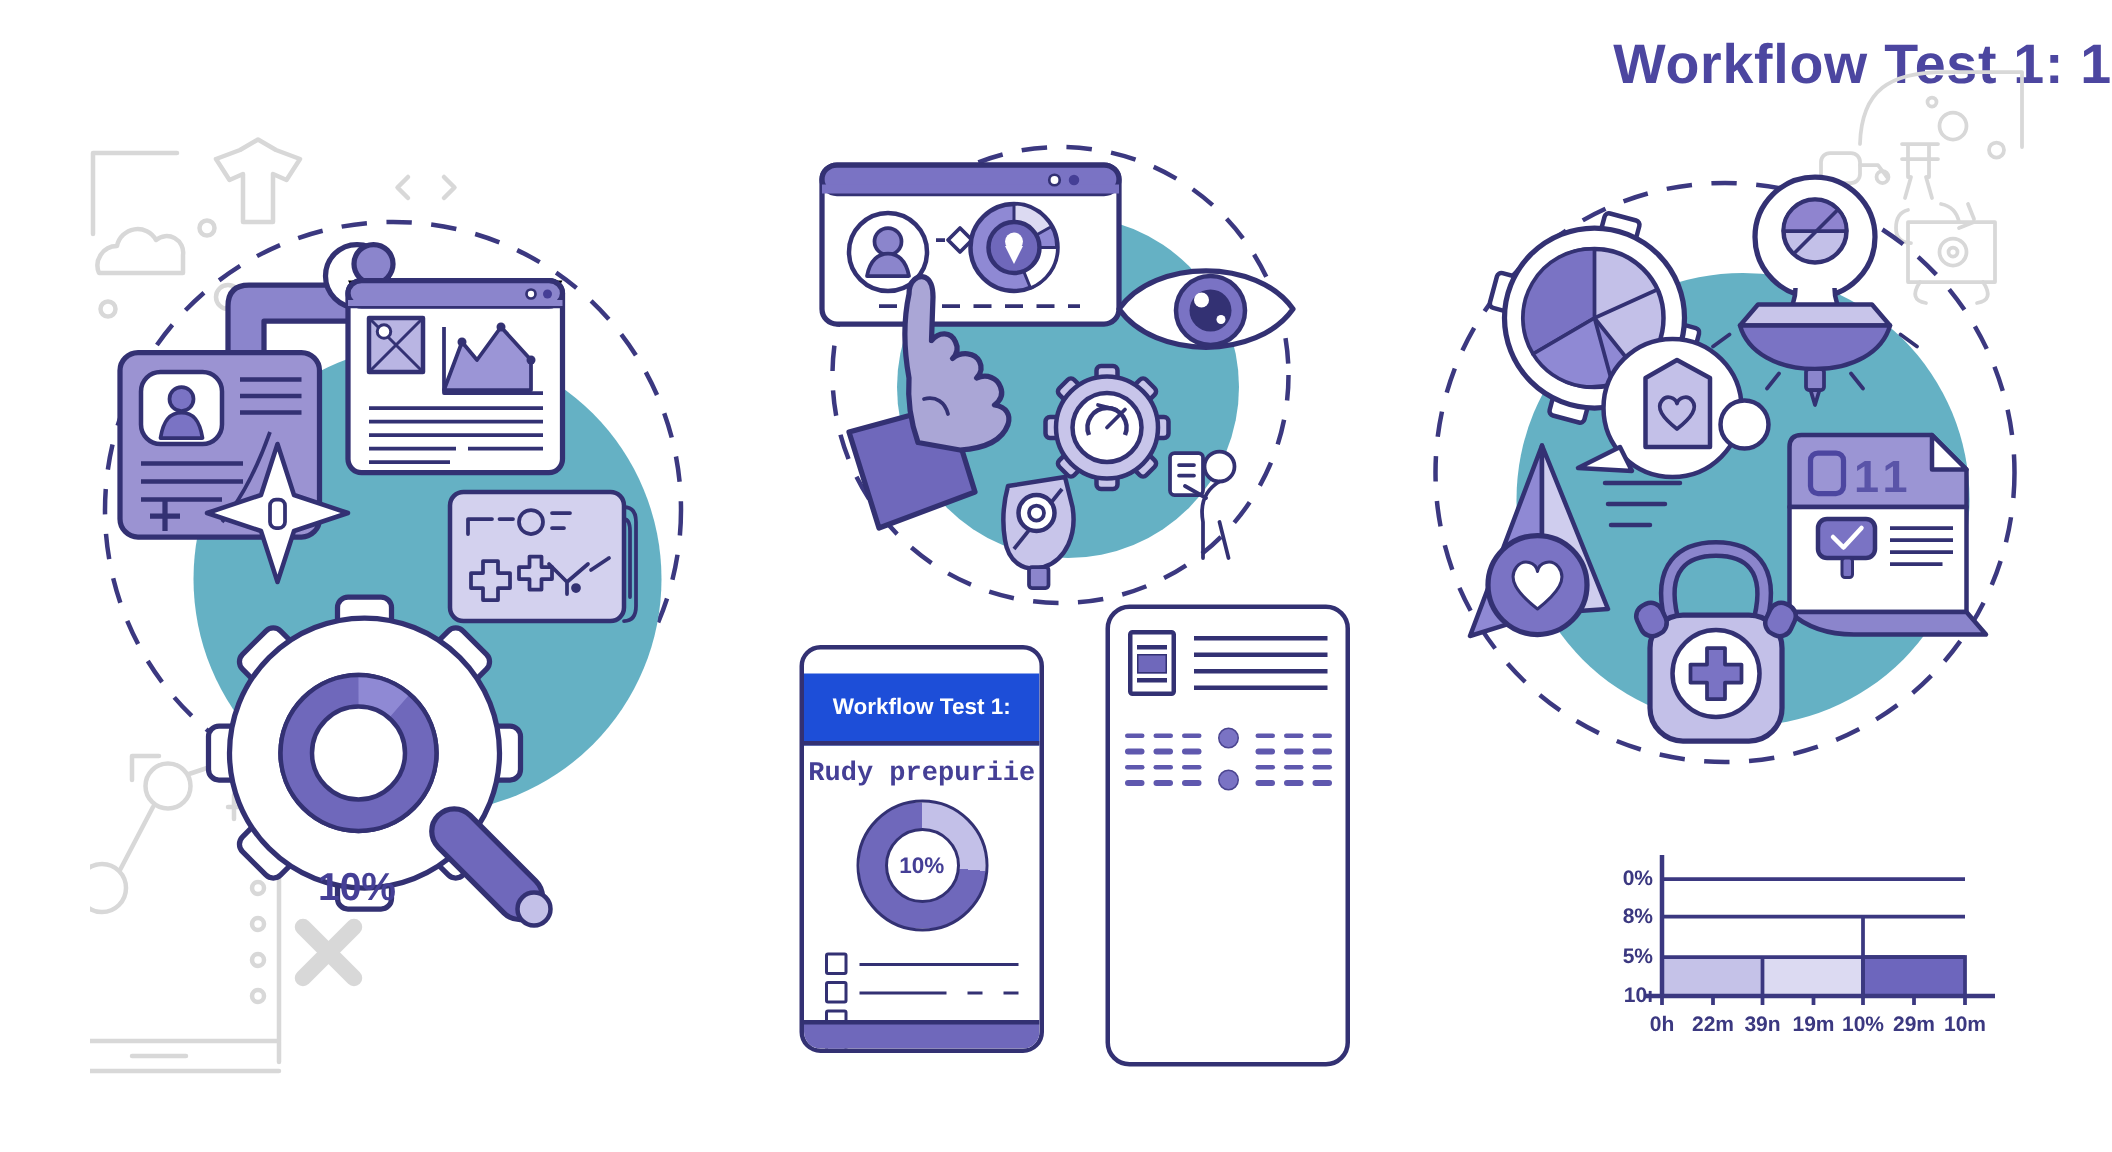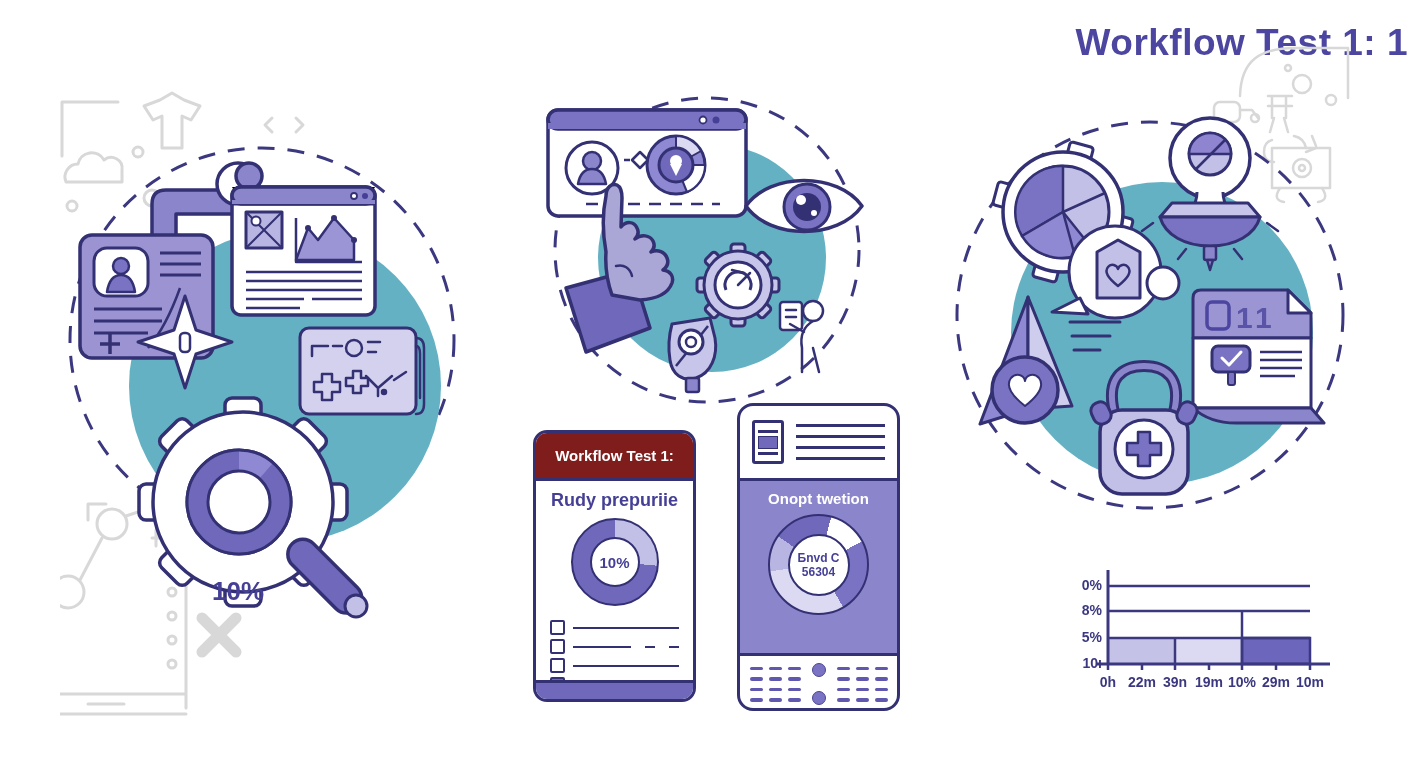--- a/index.html
+++ b/index.html
@@ -4,23 +4,23 @@
 <style>
   html,body{margin:0;padding:0;background:#fff;}
   #page{position:relative;width:1408px;height:768px;background:#fff;overflow:hidden;
         font-family:"Liberation Sans",sans-serif;}
   .abs{position:absolute;}
   #title{top:22px;left:0;width:100%;text-align:right;font-size:37px;font-weight:bold;
          color:#4c46a0;letter-spacing:.5px;}
   
   .card{box-sizing:border-box;background:#fff;border:3px solid #333173;}
   #report-card{left:533px;top:430px;width:163px;height:272px;border-radius:14px;overflow:hidden;}
-  #report-header{height:45px;background:#7f1d1d;border-bottom:3px solid #333173;color:#fff;
-    font-weight:bold;font-size:15px;display:flex;align-items:center;justify-content:center;}
-  #report-subtitle{margin-top:9px;text-align:center;font-size:18px;font-weight:bold;color:#453f96;}
+  #report-header{height:45px;background:#1d4ed8;border-bottom:3px solid #333173;color:#fff;
+    font-weight:bold;font-size:15px;display:flex;align-items:center;justify-content:center;margin-top:16px;}
+  #report-subtitle{margin-top:9px;text-align:center;font-size:18px;font-weight:bold;color:#453f96;font-family:Liberation Mono, monospace;}
   .donut{border-radius:50%;border:2.5px solid #333173;display:flex;align-items:center;justify-content:center;}
   .donut-hole{background:#fff;border:2.5px solid #333173;border-radius:50%;display:flex;
     flex-direction:column;align-items:center;justify-content:center;font-weight:bold;color:#453f96;}
   #report-donut{width:84px;height:84px;margin:7px auto 0;
     background:conic-gradient(#c3c0e8 0 95deg,#6f68bb 95deg 360deg);}
   #report-donut .donut-hole{width:46px;height:46px;font-size:15px;}
   #checklist{margin:12px 14px 0;}
   .chk-row{display:flex;align-items:center;height:19px;gap:8px;}
   .chk-box{width:11px;height:11px;border:2.5px solid #333173;border-radius:2px;background:#fff;flex:0 0 auto;}
   .chk-box.filled{background:#6f68bb;}
@@ -291,29 +291,20 @@
         <div class="band"></div>
         <div class="bar"></div>
       </div>
       <div id="phone-lines">
         <div class="l"></div>
         <div class="l"></div>
         <div class="l"></div>
         <div class="l"></div>
       </div>
     </div>
-    <div id="phone-panel">
-      <div id="phone-header">Onopt twetion</div>
-      <div id="phone-donut" class="donut">
-        <div class="donut-hole">
-          <span>Бnvd C</span>
-          <span>56304</span>
-        </div>
-      </div>
-    </div>
     <div id="phone-bottom">
       <div class="dash-grid">
         <span class="dash"></span>
           <span class="dash"></span>
           <span class="dash"></span>
         <span class="dash"></span>
           <span class="dash"></span>
           <span class="dash"></span>
         <span class="dash"></span>
           <span class="dash"></span>

